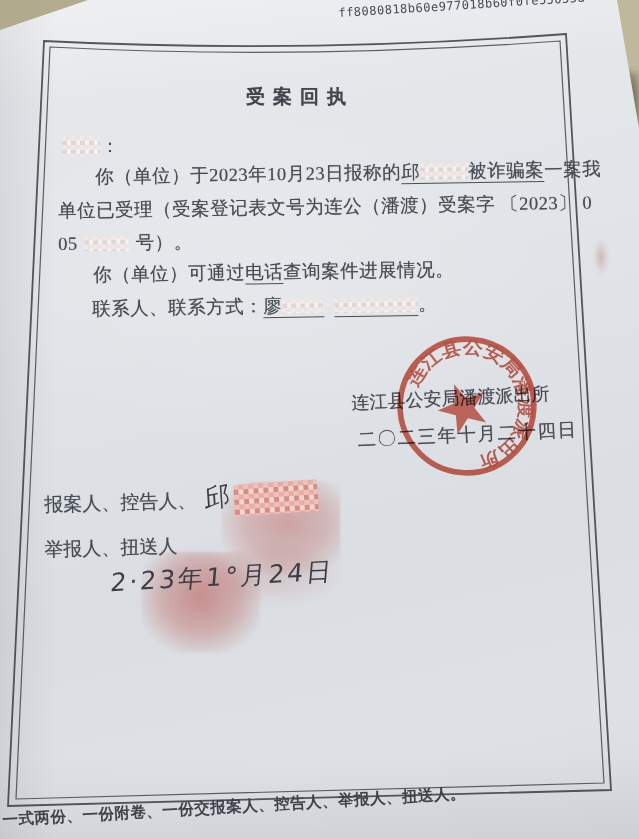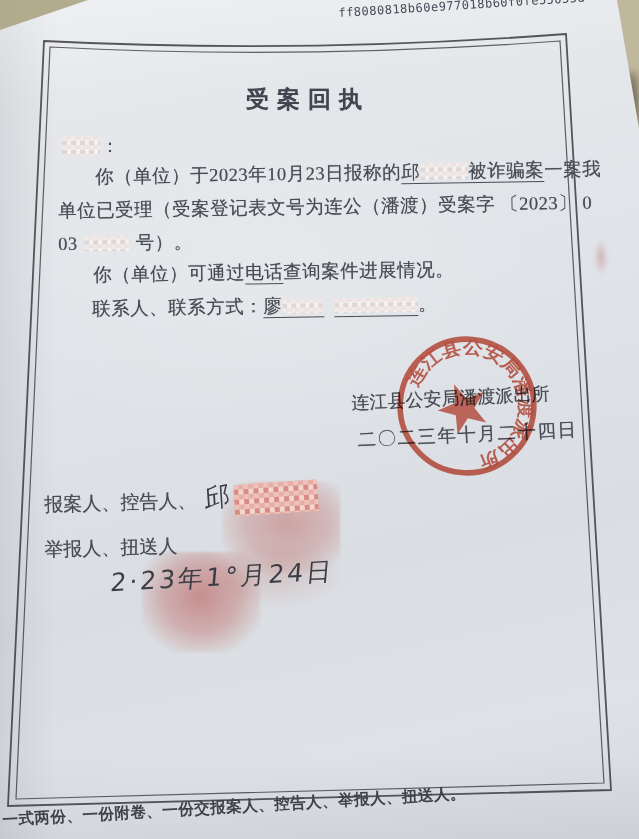--- a/index.html
+++ b/index.html
@@ -29,21 +29,21 @@
       linear-gradient(90deg,rgba(120,126,134,.14) 0%,transparent 9%),
       linear-gradient(0deg,rgba(120,126,134,.10) 0%,transparent 10%);
   }
   .frame{position:absolute;inset:0;z-index:1;}
   
   .ink{color:#474b53;text-shadow:0 0 .7px rgba(71,75,83,.6);z-index:3;}
   .watermark{
     left:338px;top:6px;font:12px "DejaVu Sans Mono",monospace;color:#444a54;
     letter-spacing:.5px;transform:rotate(-3.6deg);transform-origin:left top;z-index:3;
   }
-  .doc-title{left:246px;top:84px;font-size:23px;font-weight:bold;letter-spacing:8px;color:#41454d;}
+  .doc-title{left:246px;top:84px;font-size:19px;font-weight:bold;letter-spacing:8px;color:#41454d;}
   .bodyline{font-size:18.5px;letter-spacing:.5px;transform:rotate(-.9deg);transform-origin:left top;}
   .u{border-bottom:1.5px solid #4a4d55;padding-bottom:1px;}
   .issuer{transform:rotate(-2.7deg);transform-origin:left top;}
   .sigrow{font-size:19px;transform:rotate(-1.6deg);transform-origin:left top;}
   .hand{font-family:"DejaVu Sans",sans-serif;color:#3a3d45;z-index:3;}
   .hand-sign{left:204px;top:480px;font-size:26px;transform:rotate(-12deg) skewX(-8deg);}
   .hand-date{left:112px;top:566px;font-size:25px;letter-spacing:3px;transform:rotate(-3deg) skewX(-8deg);transform-origin:left top;}
   .footer-note{
     left:2px;top:810px;font-size:15.5px;font-weight:600;color:#3e4149;
     transform:rotate(-3.3deg);transform-origin:left top;letter-spacing:.5px;z-index:3;
@@ -89,21 +89,21 @@
   <div class="abs ink doc-title">受案回执</div>
 
   <span class="abs mosaic" style="left:62px;top:136px;width:38px;height:20px;"></span>
   <div class="abs ink" style="left:101px;top:134px;font-size:18px;">：</div>
 
   <div class="abs ink bodyline" style="left:95px;top:164px;">
     <span>你（单位）于2023年10月23日报称的</span><span class="u"><span>邱</span><span class="mosaic" style="width:48px;height:17px;"></span><span>被诈骗案</span></span><span>一案我</span>
   </div>
   <div class="abs ink bodyline" style="left:58px;top:198px;">单位已受理（受案登记表文号为连公（潘渡）受案字 〔2023〕 0</div>
   <div class="abs ink bodyline" style="left:58px;top:231px;">
-    <span>03</span><span class="mosaic" style="width:46px;height:16px;margin:0 6px;"></span><span>号）。</span>
+    <span>05</span><span class="mosaic" style="width:46px;height:16px;margin:0 6px;"></span><span>号）。</span>
   </div>
 
   <div class="abs ink bodyline" style="left:93px;top:262px;">
     <span>你（单位）可通过</span><span class="u">电话</span><span>查询案件进展情况。</span>
   </div>
 
   <div class="abs ink bodyline" style="left:92px;top:296px;">
     <span>联系人、联系方式：</span><span class="u"><span>廖</span><span class="mosaic" style="width:42px;height:15px;"></span></span><span style="display:inline-block;width:10px;"></span><span class="u"><span class="mosaic" style="width:84px;height:15px;"></span></span><span>。</span>
   </div>
 

